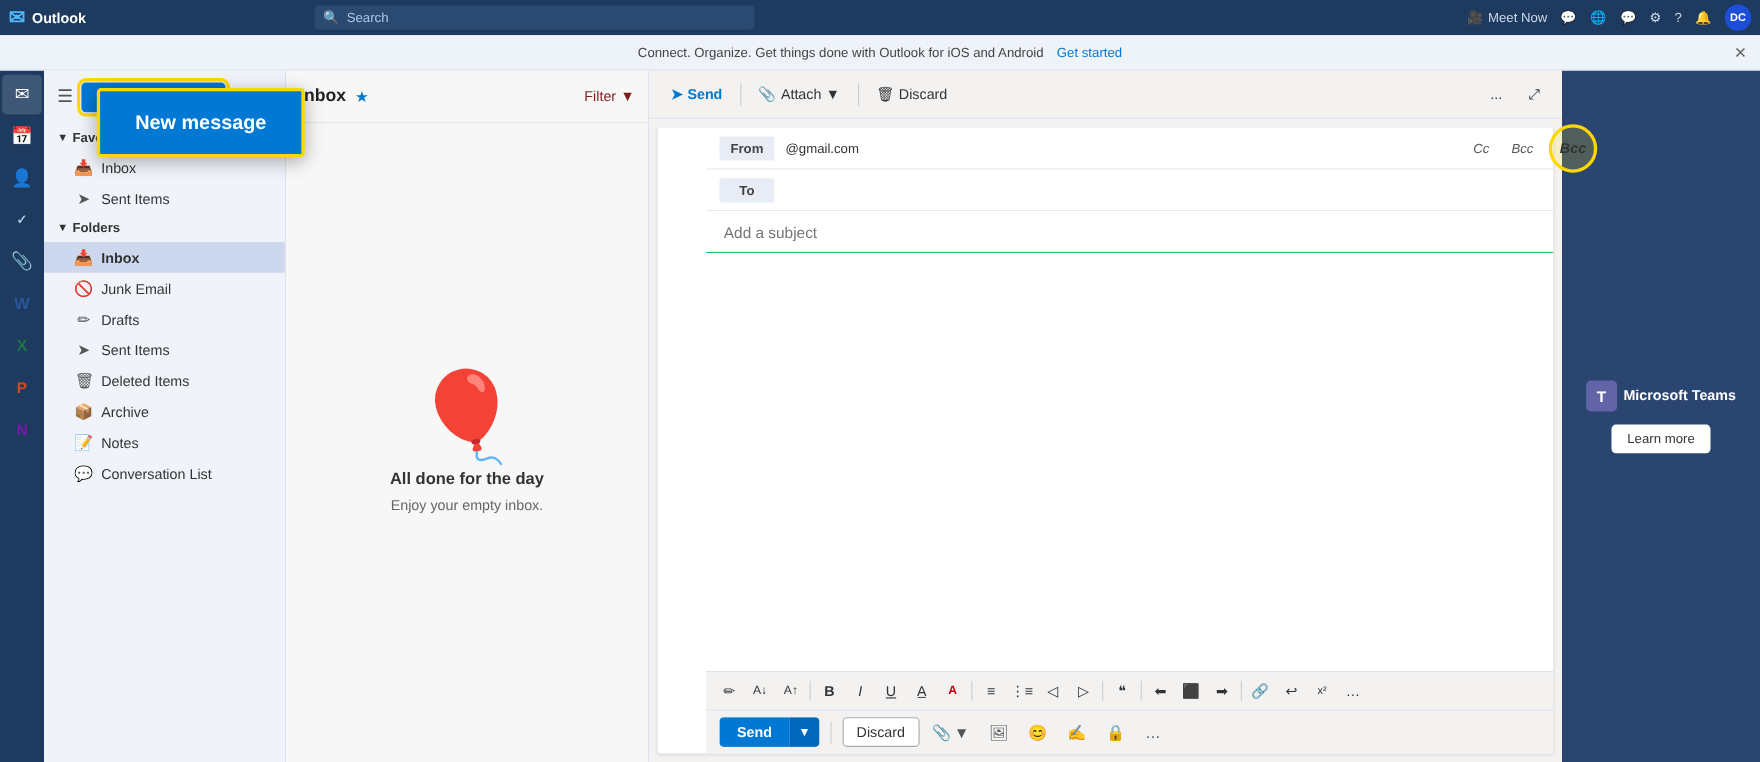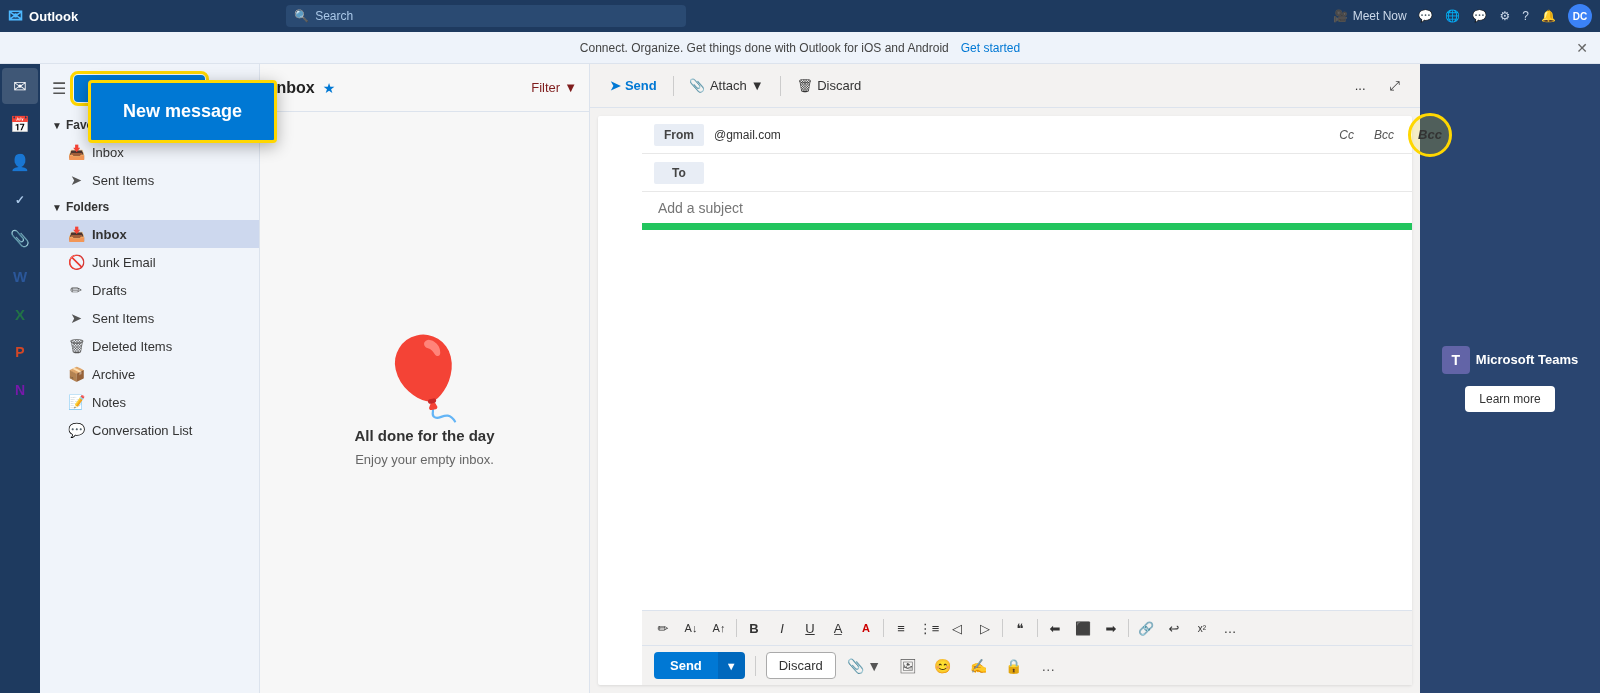--- a/index.html
+++ b/index.html
@@ -43,21 +43,21 @@
       cursor: pointer;
       color: #ccd9ea;
       font-size: 12px;
       display: flex;
       align-items: center;
       gap: 4px;
     }
     .avatar-circle {
       width: 24px; height: 24px;
       border-radius: 50%;
-      background: #3b82f6;
+      background: #1d4ed8;
       color: white;
       font-size: 10px;
       font-weight: bold;
       display: flex; align-items: center; justify-content: center;
     }
 
     
     .notification-bar {
       height: 32px;
       background: #eef3fa;
@@ -583,21 +583,21 @@
             <div style="position:absolute; top:50%; right:-52px; transform:translateY(-50%); width:44px; height:44px; border-radius:50%; border:3px solid #ffd700; background:rgba(255,215,0,0.18); display:flex; align-items:center; justify-content:center; font-size:13px; font-weight:600; color:#333; pointer-events:none; z-index:20;">Bcc</div>
           </span>
         </div>
       </div>
 
       <div class="field-row">
         <span class="field-label">To</span>
         <input class="field-value" placeholder="" style="">
       </div>
 
-      <div class="field-row" style="border-bottom:7px solid #22c55e;">
+      <div class="field-row" style="border-bottom:1px solid #22c55e;">
         <input class="field-value" style="padding-left: 4px; font-size: 14px; color: rgb(170, 170, 170);" placeholder="Add a subject">
       </div>
 
       <div class="message-body" contenteditable="true" style=""></div>
 
       <div class="format-toolbar">
         <button class="fmt-btn">✏</button>
         <button class="fmt-btn" style="font-size:11px;">A↓</button>
         <button class="fmt-btn" style="font-size:11px;">A↑</button>
         <div class="fmt-sep"></div>

